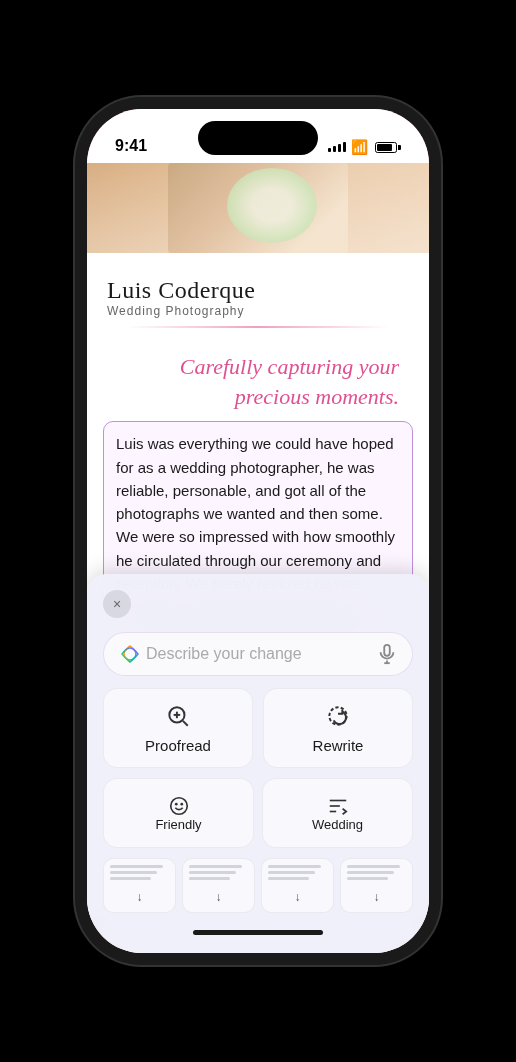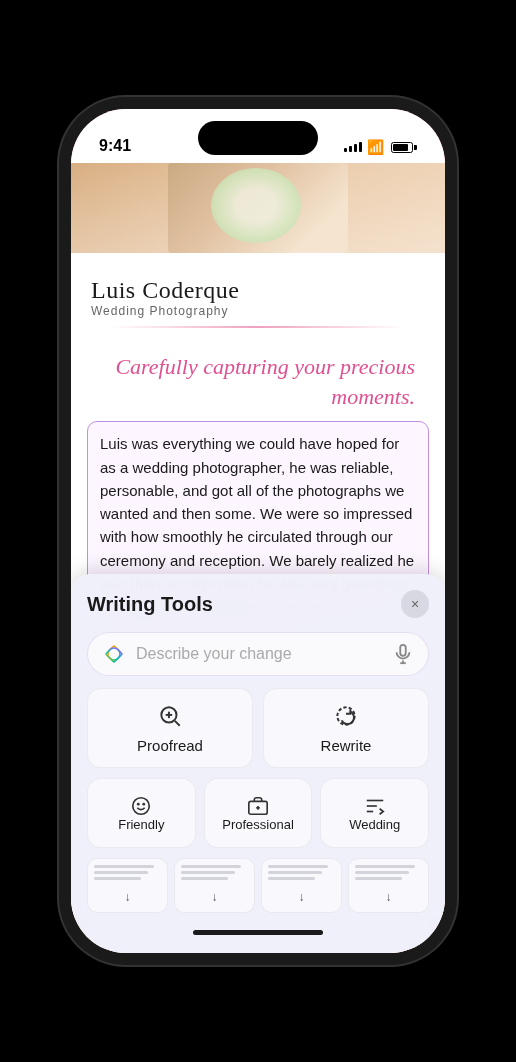--- a/index.html
+++ b/index.html
@@ -9,21 +9,21 @@
       height: 1062px;
       background: #000;
       display: flex;
       justify-content: center;
       align-items: center;
       font-family: -apple-system, BlinkMacSystemFont, 'SF Pro Text', 'Helvetica Neue', sans-serif;
       overflow: hidden;
     }
 
     .phone-shell {
-      width: 374px;
+      width: 342px;
       height: 844px;
       background: #fca5a5;
       border-radius: 55px;
       overflow: hidden;
       position: relative;
       box-shadow: 0 0 0 12px #1a1a1a, 0 0 0 14px #333;
     }
 
     
     .status-bar {
@@ -216,21 +216,21 @@
     }
 
     
     .describe-bar {
       background: rgba(255,255,255,0.7);
       border-radius: 22px;
       height: 44px;
       display: flex;
       align-items: center;
       padding: 0 14px;
-      gap: 10px;
+      gap: 4px;
       margin-bottom: 12px;
       border: 1px solid rgba(200,180,220,0.4);
     }
 
     .apple-intelligence-icon {
       width: 24px;
       height: 24px;
       flex-shrink: 0;
     }
 
@@ -466,21 +466,20 @@
       </div>
     </div>
 
     <div class="venue-label">Venue name + location</div>
 
     <div class="venue-input"></div>
 
     <div class="writing-tools-overlay">
 
       <div class="writing-tools-header">
-        <div class="writing-tools-title">Writing Tools</div>
         <div class="close-button">
           <span>×</span>
         </div>
       </div>
 
       <div class="describe-bar">
 
         <svg class="apple-intelligence-icon" viewBox="0 0 24 24" xmlns="http://www.w3.org/2000/svg">
           <circle cx="12" cy="12" r="10" fill="none"></circle>
           <path d="M12 4 C14 6, 18 8, 18 12 C18 16, 14 18, 12 20 C10 18, 6 16, 6 12 C6 8, 10 6, 12 4Z" fill="none" stroke="url(#rainbow1)" stroke-width="1.5"></path>
@@ -534,29 +533,20 @@
           <svg class="btn-icon" width="22" height="22" viewBox="0 0 24 24" fill="none" stroke="currentColor" stroke-width="1.8">
             <circle cx="12" cy="12" r="9"></circle>
             <path d="M8 14s1.5 2 4 2 4-2 4-2"></path>
             <line x1="9" y1="10" x2="9.01" y2="10" stroke-width="3" stroke-linecap="round"></line>
             <line x1="15" y1="10" x2="15.01" y2="10" stroke-width="3" stroke-linecap="round"></line>
           </svg>
           <span class="btn-label">Friendly</span>
         </div>
         <div class="tool-btn-small">
           <svg class="btn-icon" width="22" height="22" viewBox="0 0 24 24" fill="none" stroke="currentColor" stroke-width="1.8">
-            <rect x="2" y="7" width="20" height="14" rx="2"></rect>
-            <path d="M16 7V5a2 2 0 0 0-2-2h-4a2 2 0 0 0-2 2v2"></path>
-            <line x1="12" y1="12" x2="12" y2="16"></line>
-            <line x1="10" y1="14" x2="14" y2="14"></line>
-          </svg>
-          <span class="btn-label">Professional</span>
-        </div>
-        <div class="tool-btn-small">
-          <svg class="btn-icon" width="22" height="22" viewBox="0 0 24 24" fill="none" stroke="currentColor" stroke-width="1.8">
             <line x1="3" y1="6" x2="21" y2="6"></line>
             <line x1="3" y1="12" x2="14" y2="12"></line>
             <line x1="3" y1="18" x2="10" y2="18"></line>
             <polyline points="17,15 21,18 17,21"></polyline>
           </svg>
           <span class="btn-label">Wedding</span>
         </div>
       </div>
 
       <div class="bottom-cards">

